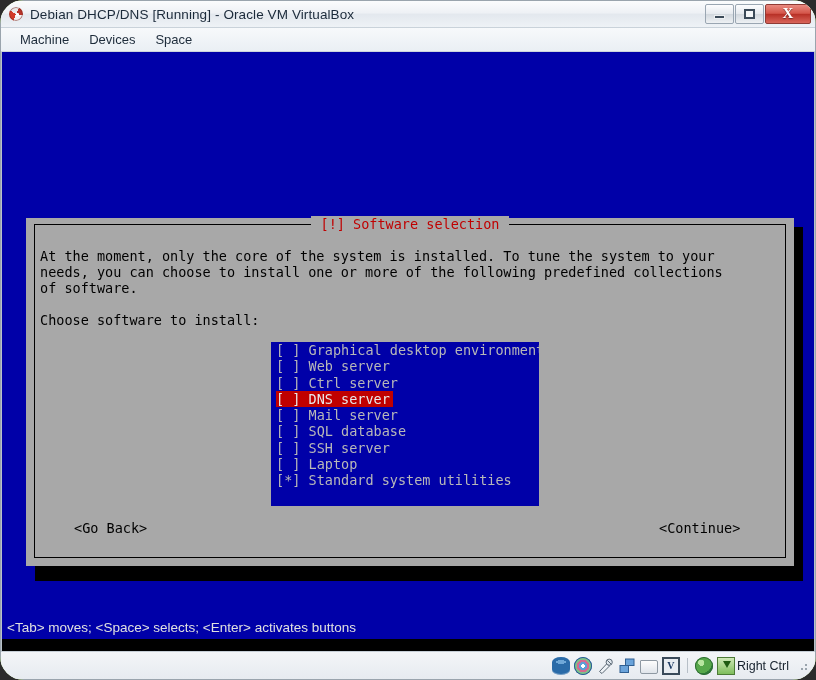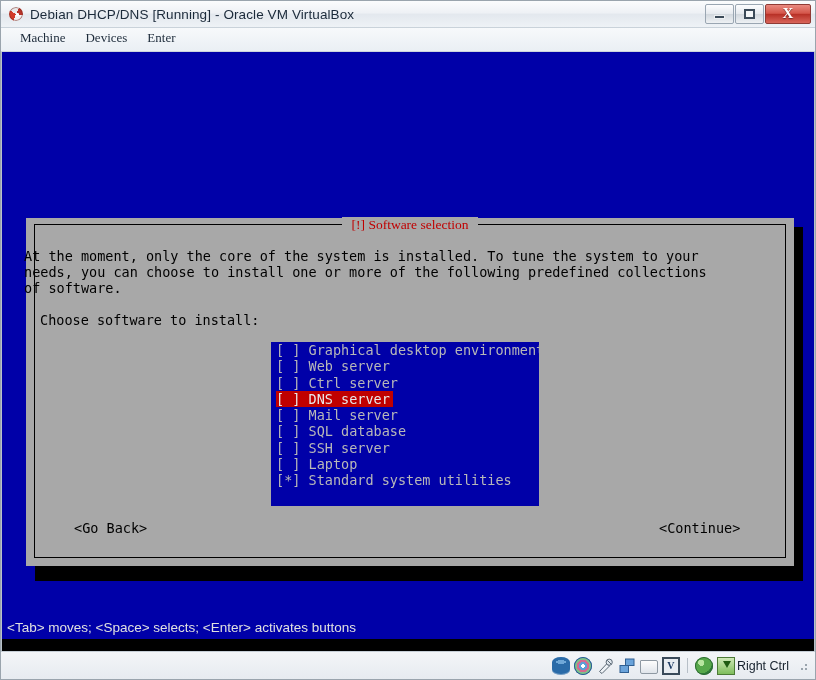--- a/index.html
+++ b/index.html
@@ -11,20 +11,21 @@
   body {
     font-family: "Liberation Sans", sans-serif;
   }
 
   #screen {
     position: relative;
     width: 816px;
     height: 680px;
     overflow: hidden;
     background: #bef264;
+    border-radius: 24px;
   }
 
   
   .vbox-window {
     position: absolute;
     left: 0; top: 0;
     width: 816px;
     height: 680px;
     box-sizing: border-box;
     border: 1px solid #9aa4ad;
@@ -122,23 +123,23 @@
     text-shadow: 0 1px 1px rgba(0,0,0,0.45);
     line-height: 1;
   }
 
   .menubar {
     height: 24px;
     flex: 0 0 24px;
     background: linear-gradient(to bottom, #f7f9fb 0%, #eaeff4 100%);
     border-bottom: 1px solid #ccd4dc;
     display: flex;
+    align-items: center;
     padding-left: 10px;
     box-sizing: border-box;
-    font-family: Liberation Serif, serif;
   }
   .menu-item {
     font-size: 13px;
     color: #1d2b3a;
     padding: 2px 9px;
     margin-right: 2px;
     border-radius: 2px;
   }
 
   
@@ -197,26 +198,25 @@
     text-align: center;
     font-family: "DejaVu Sans Mono", monospace;
     font-size: 13.5px;
     line-height: 14px;
     color: #c00000;
     letter-spacing: 0px;
   }
   .dlg-title span.cap {
     background: #a8a8a8;
     padding: 0 10px;
-    font-family: Liberation Serif, serif;
   }
 
   .dlg-body {
     position: absolute;
-    left: 22px;
+    left: 38px;
     top: 196px;
     width: 700px;
     font-family: "DejaVu Sans Mono", monospace;
     font-size: 13.5px;
     line-height: 16px;
     color: #000000;
     white-space: pre-wrap;
   }
   .dlg-prompt {
     position: absolute;
@@ -408,21 +408,21 @@
         </div>
         <div class="win-btn close">
           <div class="glyph-close">X</div>
         </div>
       </div>
     </div>
 
     <div class="menubar">
       <div class="menu-item">Machine</div>
       <div class="menu-item">Devices</div>
-      <div class="menu-item">Enter</div>
+      <div class="menu-item">Space</div>
     </div>
 
     <div class="vm-area">
       <div class="console">
 
         <div class="dlg-shadow"></div>
 
         <div class="dialog">
           <div class="dlg-inner-border"></div>
           <div class="dlg-title">

